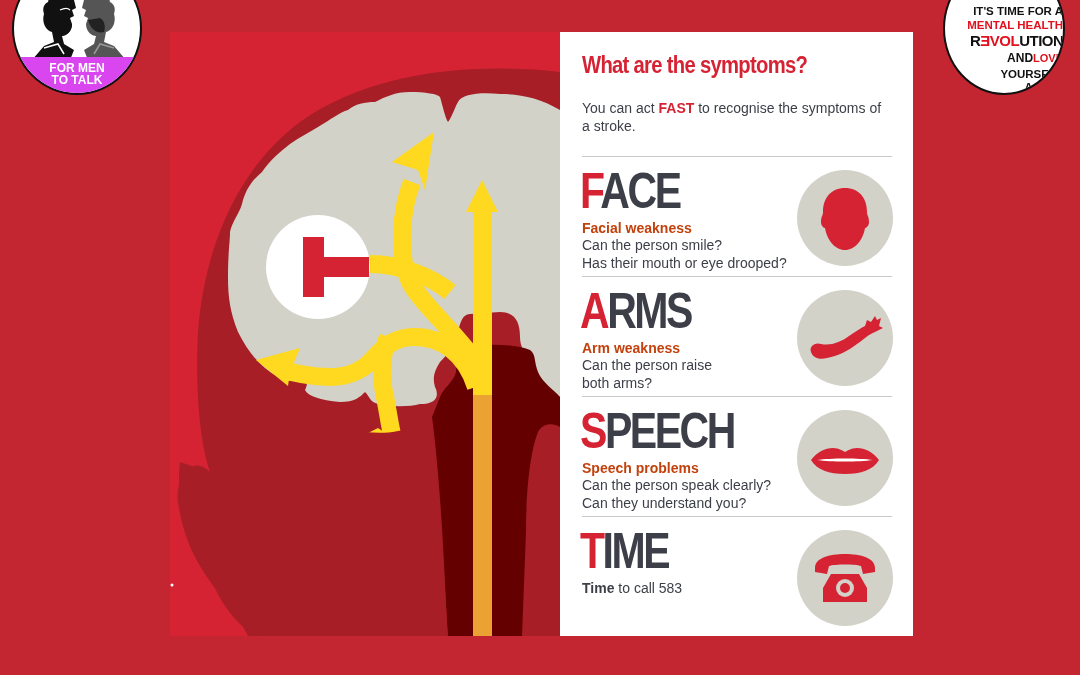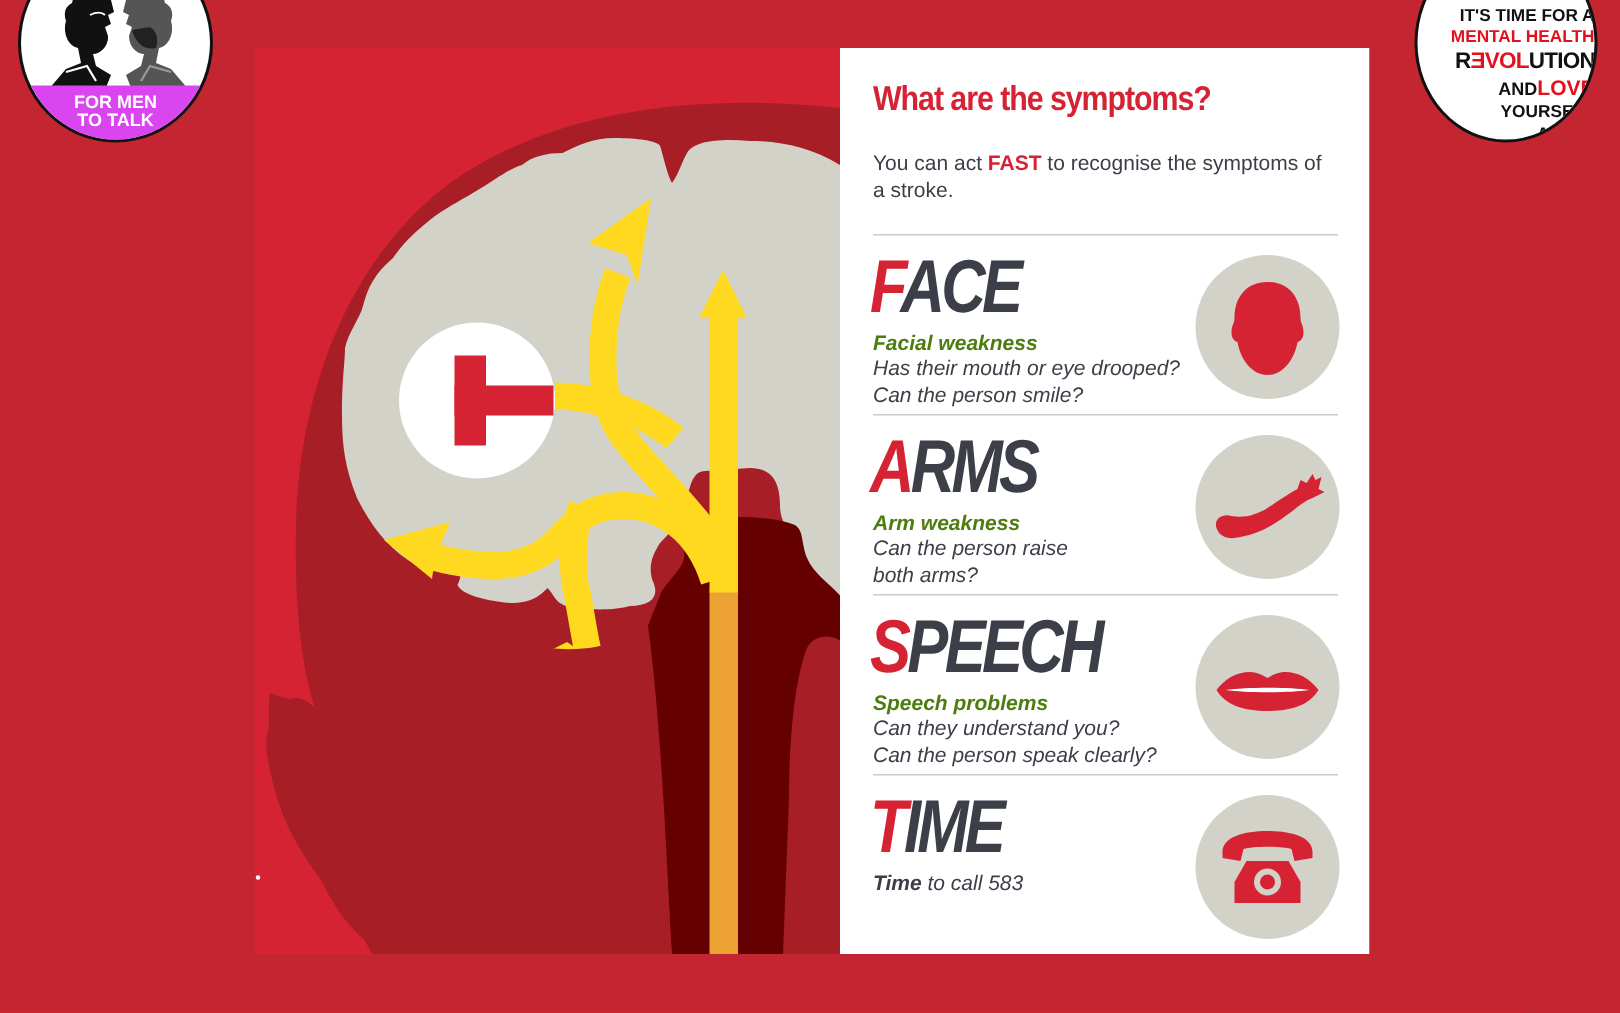--- a/index.html
+++ b/index.html
@@ -9,40 +9,40 @@
     .panel { position: absolute; left: 170px; top: 32px; width: 743px; height: 604px; background: #d62334; overflow: hidden; }
     .illustration { position: absolute; left: 0; top: 0; width: 390px; height: 604px; }
     .card { position: absolute; left: 390px; top: 0; width: 353px; height: 604px; background: #ffffff; }
 
     .card-title { position: absolute; left: 22px; top: 20px; font-size: 23px; font-weight: bold; color: #d62334; letter-spacing: -0.8px; transform: scaleX(0.88); transform-origin: left; white-space: nowrap; }
     .card-intro { position: absolute; left: 22px; top: 67px; width: 300px; font-size: 14px; line-height: 18px; color: #3c3f47; }
     .card-intro b { color: #d62334; }
 
     .divider { position: absolute; left: 22px; width: 310px; height: 1px; background: #c9c9c9; }
 
-    .section { position: absolute; left: 0; width: 353px; height: 120px; font-style: italic; }
+    .section { position: absolute; left: 0; width: 353px; height: 120px; }
     .section .word { position: absolute; left: 20px; top: 6px; font-size: 50px; font-weight: bold; color: #3c3f47; letter-spacing: -3px; transform: scaleX(0.82); transform-origin: left; line-height: 50px; white-space: nowrap; }
     .section .word .first { color: #d62334; }
-    .section .heading { position: absolute; left: 22px; top: 60px; font-size: 14px; font-weight: bold; color: #4d7c0f; }
+    .section .heading { position: absolute; left: 22px; top: 60px; font-size: 14px; font-weight: bold; color: #c2410c; }
     .section .desc { position: absolute; left: 22px; top: 76px; font-size: 14px; line-height: 18px; color: #3c3f47; width: 220px; }
     .section .icon-circle { position: absolute; left: 237px; top: 10px; width: 96px; height: 96px; border-radius: 50%; background: #d3d2c8; display: flex; align-items: center; justify-content: center; }
     .time-line { position: absolute; left: 22px; top: 60px; font-size: 14px; color: #3c3f47; }
     .time-line b { font-weight: bold; }
 
     .badge { position: absolute; border-radius: 50%; background: #ffffff; border: 2px solid #111; overflow: hidden; }
     .badge-left { left: 12px; top: -38px; width: 130px; height: 133px; }
     .badge-left .caption { position: absolute; left: 0; bottom: 0; width: 100%; height: 36px; background: #d946ef; color: #fff; text-align: center; font-weight: bold; font-size: 12px; line-height: 12px; padding-top: 5px; }
     .badge-right { left: 943px; top: -38px; width: 122px; height: 133px; }
     .badge-right .lines { position: absolute; left: 0; top: 40px; width: 100%; text-align: right; font-weight: bold; line-height: 14px; }
     .badge-right .l1 { font-size: 11.5px; color: #111; }
     .badge-right .l2 { font-size: 11.5px; color: #e3101d; }
     .badge-right .l3 { font-size: 15px; color: #111; letter-spacing: -0.5px; line-height: 17px; margin-left: 25px; }
     .badge-right .l3 .red { color: #e3101d; }
     .badge-right .l4 { font-size: 12px; color: #111; line-height: 18px; }
-    .badge-right .l4 .red { color: #e3101d; font-size: 14px; }
+    .badge-right .l4 .red { color: #e3101d; font-size: 11px; }
     .badge-right .l5 { font-size: 11.5px; color: #111; }
     .badge-right .l6 { font-size: 12px; color: #111; }
   </style>
 </head>
 <body>
 
 <div class="badge badge-left">
   <svg width="130" height="100" viewBox="0 0 130 100" style="position:absolute;left:0;top:0;">
 
     <path d="M18 96 L30 82 L40 78 L38 68 C30 66 28 56 30 50 C28 44 30 40 34 38 L36 30 C38 20 50 14 58 20 C62 24 62 30 60 36 L62 44 L58 46 L60 52 L56 54 L58 60 C58 68 52 72 48 72 L50 80 L60 86 L56 96 Z" fill="#111"></path>
@@ -112,22 +112,22 @@
   <div class="card">
     <div class="card-title">What are the symptoms?</div>
     <div class="card-intro"><span>You can act </span><b>FAST</b><span> to recognise the symptoms of a stroke.</span></div>
 
     <div class="divider" style="top:124px;"></div>
 
     <div class="section" style="top:128px;">
       <div class="word"><span class="first">F</span><span>ACE</span></div>
       <div class="heading">Facial weakness</div>
       <div class="desc">
+        <div>Can the person smile?</div>
         <div>Has their mouth or eye drooped?</div>
-        <div>Can the person smile?</div>
       </div>
       <div class="icon-circle">
         <svg width="96" height="96" viewBox="0 0 96 96">
           <path d="M48 18 C34 18 26 28 26 42 C26 46 24 46 24 52 C24 56 27 58 28 58 C30 70 38 80 48 80 C58 80 66 70 68 58 C69 58 72 56 72 52 C72 46 70 46 70 42 C70 28 62 18 48 18 Z" fill="#d62334"></path>
         </svg>
       </div>
     </div>
 
     <div class="divider" style="top:244px;"></div>
 
@@ -144,22 +144,22 @@
         </svg>
       </div>
     </div>
 
     <div class="divider" style="top:364px;"></div>
 
     <div class="section" style="top:368px;">
       <div class="word"><span class="first">S</span><span>PEECH</span></div>
       <div class="heading">Speech problems</div>
       <div class="desc">
+        <div>Can the person speak clearly?</div>
         <div>Can they understand you?</div>
-        <div>Can the person speak clearly?</div>
       </div>
       <div class="icon-circle">
         <svg width="96" height="96" viewBox="0 0 96 96">
           <path d="M14 50 C20 42 28 38 36 38 C42 38 46 41 48 42 C50 41 54 38 60 38 C68 38 76 42 82 50 C76 60 64 64 48 64 C32 64 20 60 14 50 Z" fill="#d62334"></path>
           <path d="M20 50 C34 48 62 48 76 50 C62 52 34 52 20 50 Z" fill="#ffffff"></path>
         </svg>
       </div>
     </div>
 
     <div class="divider" style="top:484px;"></div>

